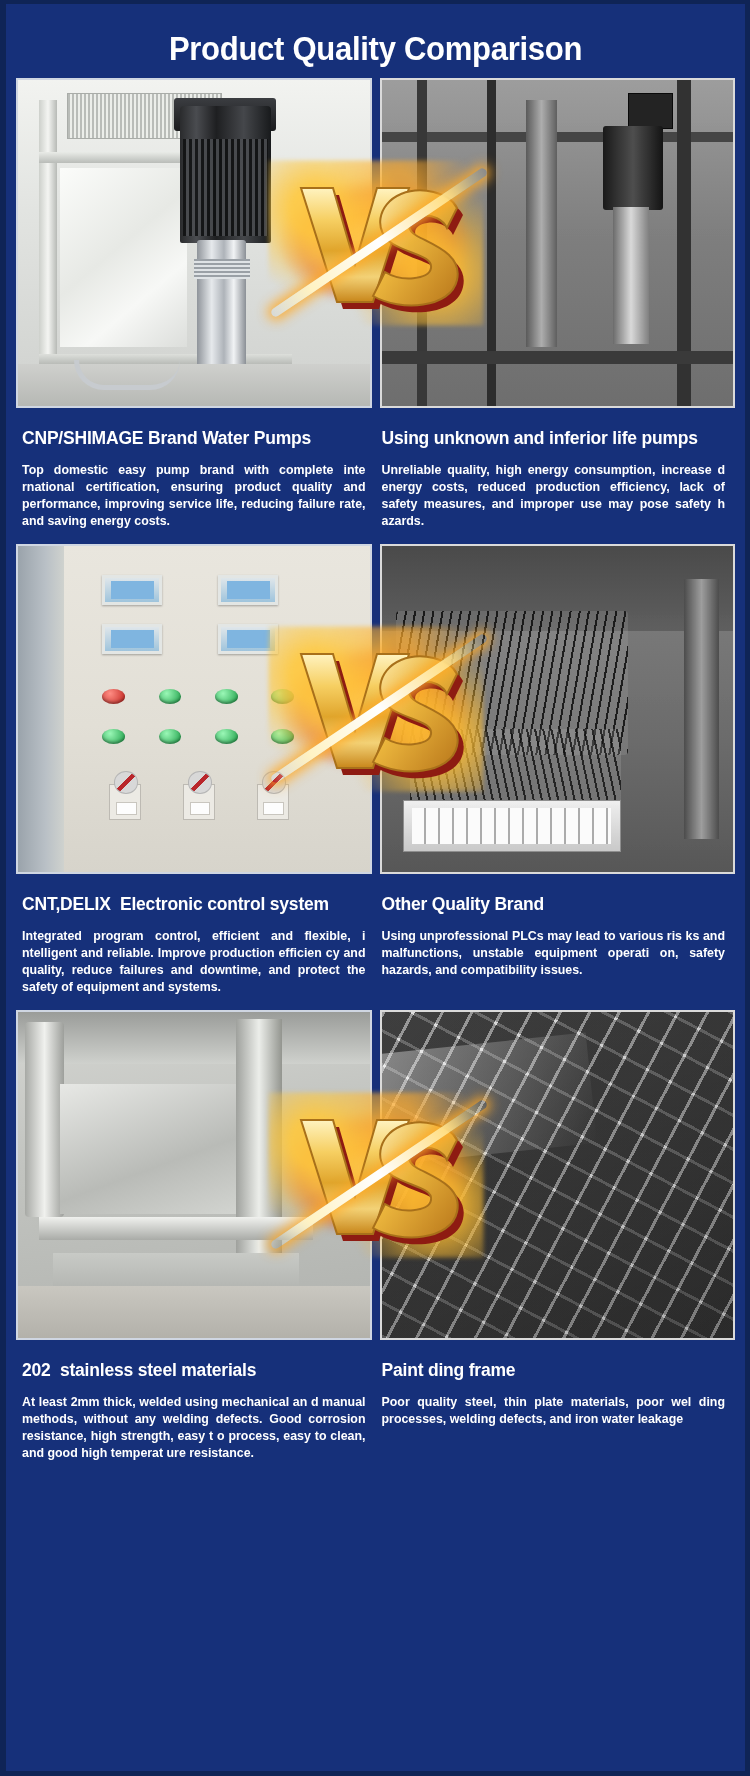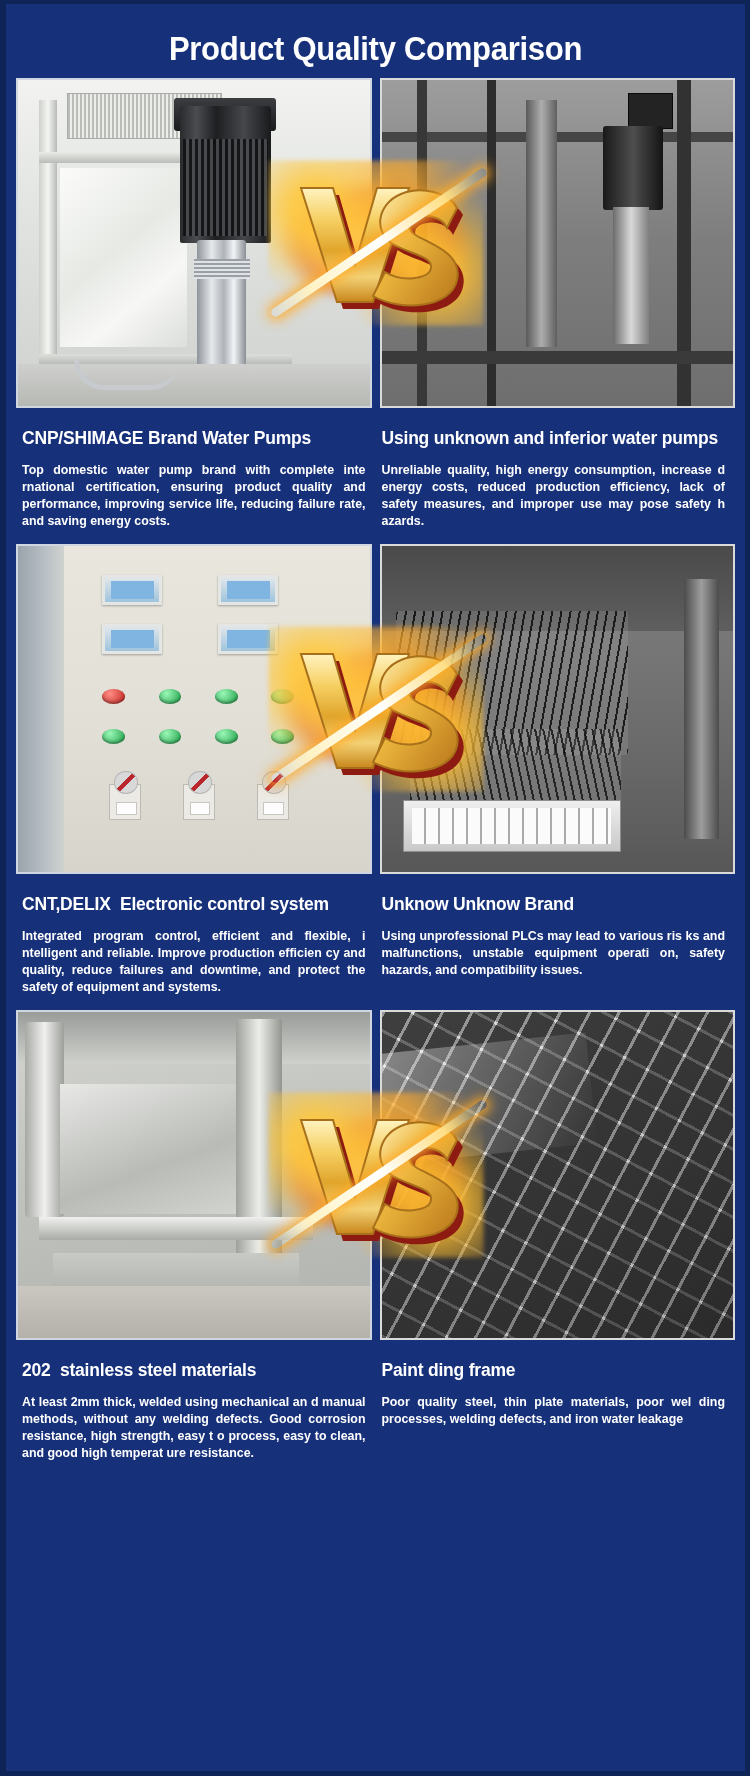--- a/index.html
+++ b/index.html
@@ -311,24 +311,24 @@
                      C124 61 126 50 140 48 C152 46 162 52 166 60 Z" fill="url(#gold2)" stroke="#a8701a" stroke-width="2"></path>
           </g>
         </svg>
         <div class="streak"></div>
       </div>
     </div>
 
     <div class="texts">
       <div class="col">
         <div class="heading">CNP/SHIMAGE Brand Water Pumps</div>
-        <div class="body">Top domestic water pump brand with complete inte rnational certification, ensuring product quality and performance, improving service life, reducing failure  rate, and saving energy costs.</div>
-      </div>
-      <div class="col">
-        <div class="heading">Using unknown and inferior water pumps</div>
+        <div class="body">Top domestic easy pump brand with complete inte rnational certification, ensuring product quality and performance, improving service life, reducing failure  rate, and saving energy costs.</div>
+      </div>
+      <div class="col">
+        <div class="heading">Using unknown and inferior life pumps</div>
         <div class="body">Unreliable quality, high energy consumption, increase d energy costs, reduced production efficiency, lack of safety measures, and improper use may pose safety h azards.</div>
       </div>
     </div>
   </div>
 
   <div class="rowgap"></div>
 
   <div class="row r2">
     <div class="panels">
       <div class="panel">
@@ -393,21 +393,21 @@
         <div class="streak"></div>
       </div>
     </div>
 
     <div class="texts">
       <div class="col">
         <div class="heading">CNT,DELIX  Electronic control system</div>
         <div class="body">Integrated program control, efficient and flexible, i ntelligent and reliable. Improve production efficien cy and quality, reduce failures and downtime, and protect the safety of equipment and systems.</div>
       </div>
       <div class="col">
-        <div class="heading">Unknow Unknow Brand</div>
+        <div class="heading">Other Quality Brand</div>
         <div class="body">Using unprofessional PLCs may lead to various ris ks and malfunctions, unstable equipment operati on, safety hazards, and compatibility issues.</div>
       </div>
     </div>
   </div>
 
   <div class="rowgap"></div>
 
   <div class="row r3">
     <div class="panels">
       <div class="panel">

